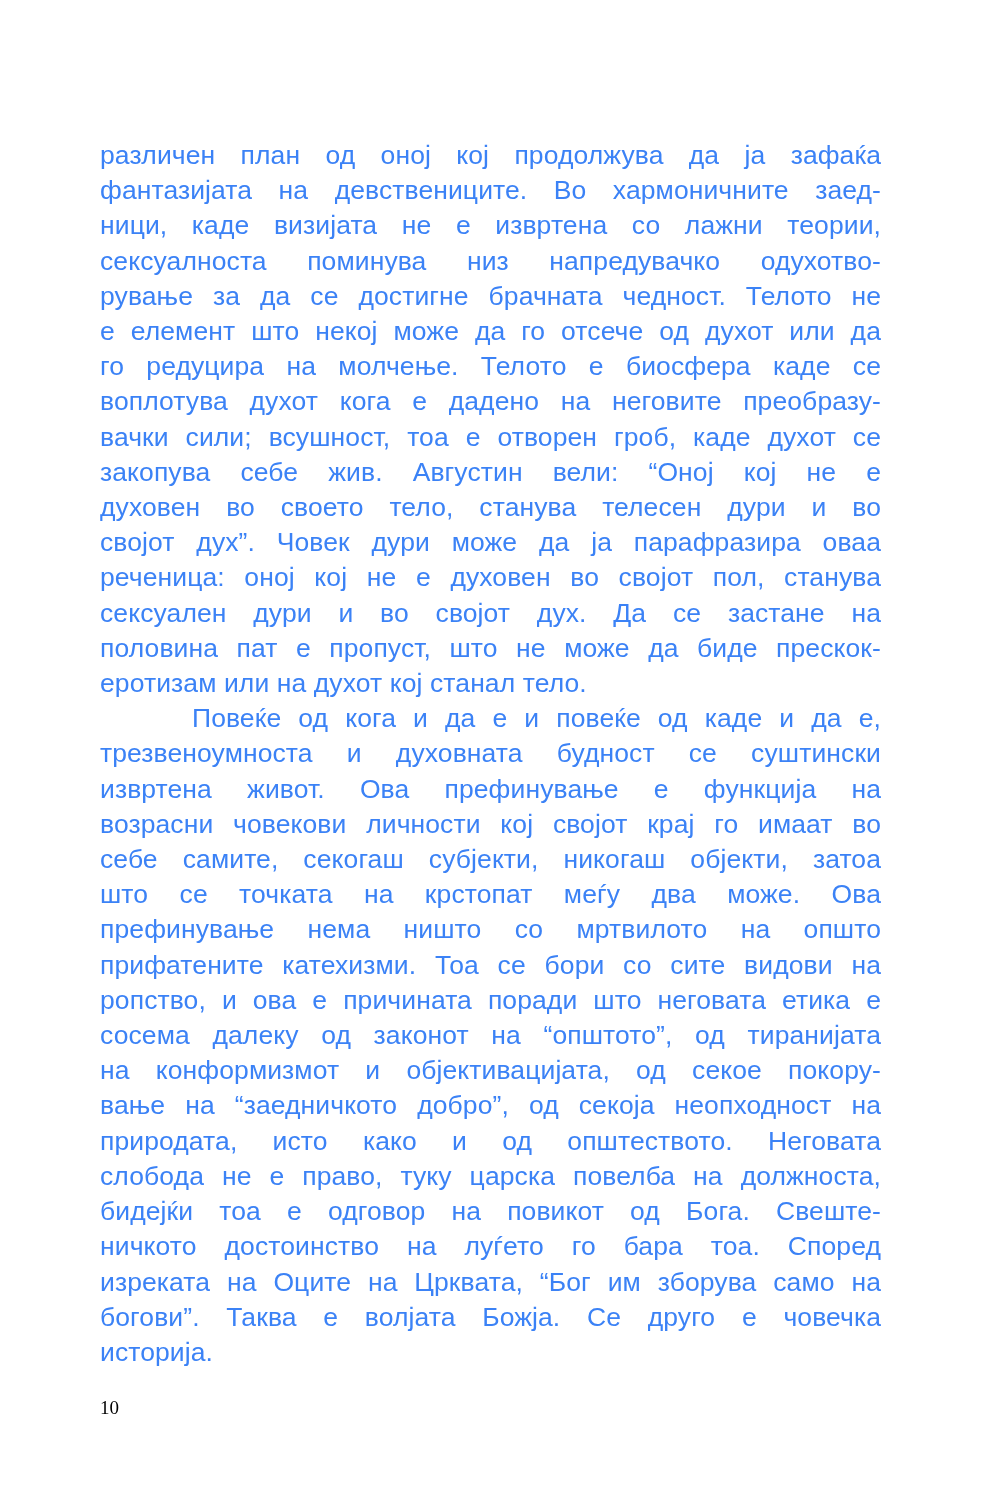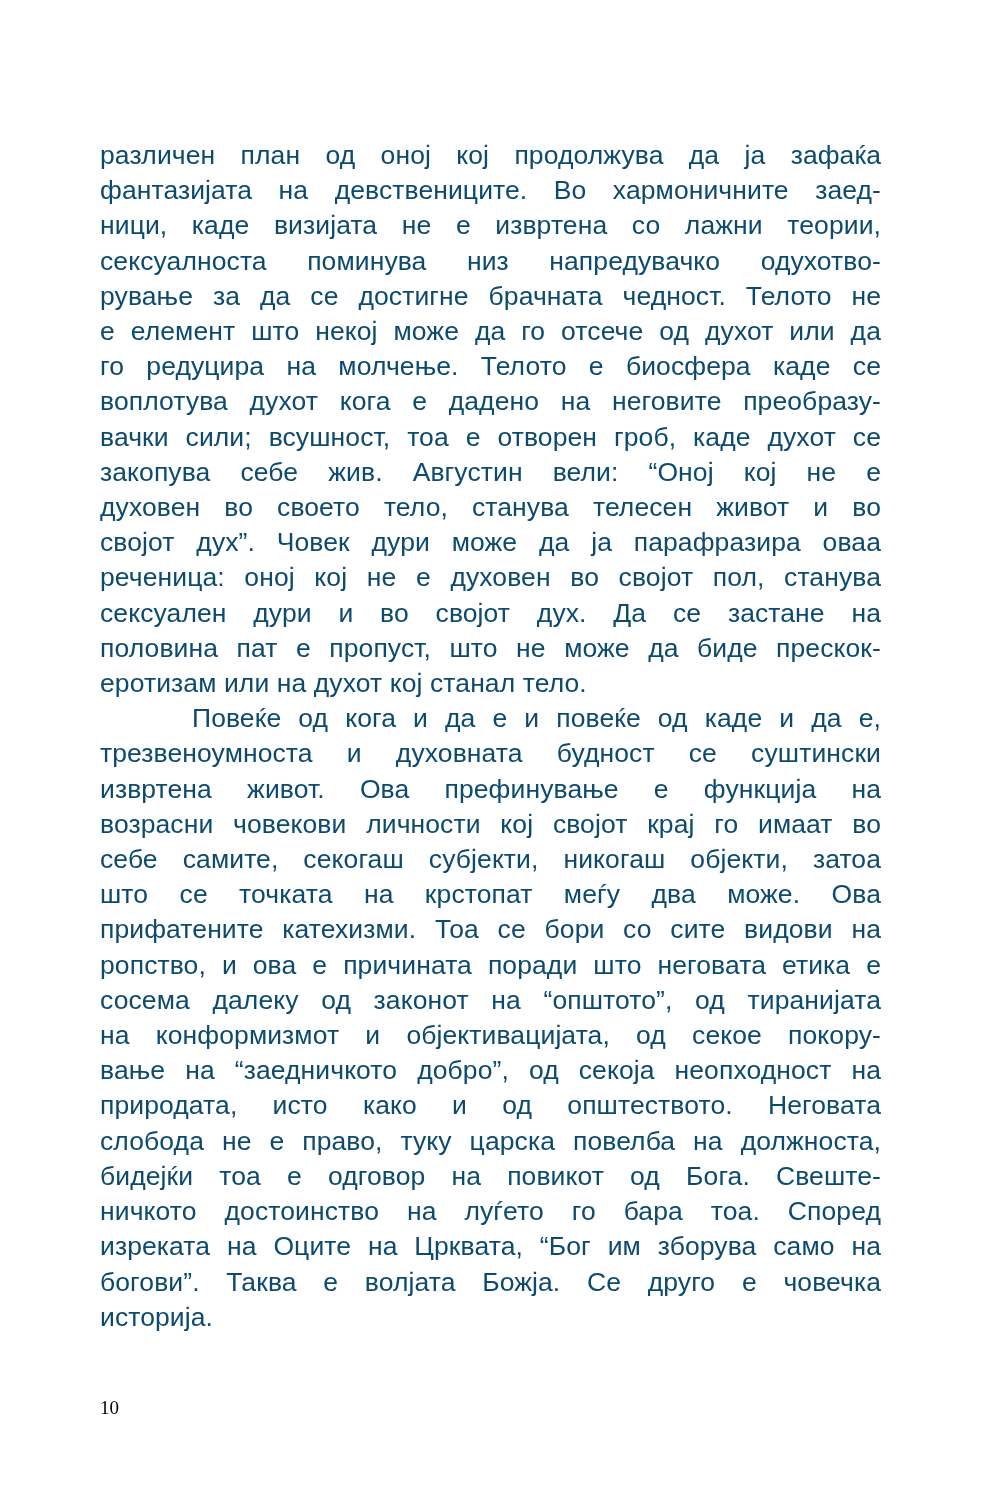--- a/index.html
+++ b/index.html
@@ -31,21 +31,21 @@
   }
 
   .para {
     margin: 0;
     text-align: justify;
     text-justify: inter-word;
     font-size: 26.5px;
     line-height: 35.2px;
     letter-spacing: 0.1px;
     word-spacing: 0px;
-    color: #0c4a6e;
+    color: #3b82f6;
     hyphens: none;
   }
 
   
   .line {
     display: block;
     text-align: justify;
     text-align-last: justify;
     white-space: pre-wrap;
   }
@@ -76,34 +76,35 @@
         <span class="line">различен план од оној кој продолжува да ја зафаќа</span>
         <span class="line">фантазијата на девствениците. Во хармоничните заед-</span>
         <span class="line">ници, каде визијата не е извртена со лажни теории,</span>
         <span class="line">сексуалноста поминува низ напредувачко одухотво-</span>
         <span class="line">рување за да се достигне брачната чедност. Телото не</span>
         <span class="line">е елемент што некој може да го отсече од духот или да</span>
         <span class="line">го редуцира на молчење. Телото е биосфера каде се</span>
         <span class="line">воплотува духот кога е дадено на неговите преобразу-</span>
         <span class="line">вачки сили; всушност, тоа е отворен гроб, каде духот се</span>
         <span class="line">закопува себе жив. Августин вели: “Оној кој не е</span>
-        <span class="line">духовен во своето тело, станува телесен живот и во</span>
+        <span class="line">духовен во своето тело, станува телесен дури и во</span>
         <span class="line">својот дух”. Човек дури може да ја парафразира оваа</span>
         <span class="line">реченица: оној кој не е духовен во својот пол, станува</span>
         <span class="line">сексуален дури и во својот дух. Да се застане на</span>
         <span class="line">половина пат е пропуст, што не може да биде прескок-</span>
         <span class="line last">еротизам или на духот кој станал тело.</span>
       </p>
     <p class="para" id="para-1">
         <span class="line indent">Повеќе од кога и да е и повеќе од каде и да е,</span>
         <span class="line">трезвеноумноста и духовната будност се суштински</span>
         <span class="line">извртена живот. Ова префинување е функција на</span>
         <span class="line">возрасни човекови личности кој својот крај го имаат во</span>
         <span class="line">себе самите, секогаш субјекти, никогаш објекти, затоа</span>
         <span class="line">што се точката на крстопат меѓу два може. Ова</span>
+        <span class="line">префинување нема ништо со мртвилото на општо</span>
         <span class="line">прифатените катехизми. Тоа се бори со сите видови на</span>
         <span class="line">ропство, и ова е причината поради што неговата етика е</span>
         <span class="line">сосема далеку од законот на “општото”, од тиранијата</span>
         <span class="line">на конформизмот и објективацијата, од секое покору-</span>
         <span class="line">вање на “заедничкото добро”, од секоја неопходност на</span>
         <span class="line">природата, исто како и од општеството. Неговата</span>
         <span class="line">слобода не е право, туку царска повелба на должноста,</span>
         <span class="line">бидејќи тоа е одговор на повикот од Бога. Свеште-</span>
         <span class="line">ничкото достоинство на луѓето го бара тоа. Според</span>
         <span class="line">изреката на Оците на Црквата, “Бог им зборува само на</span>

